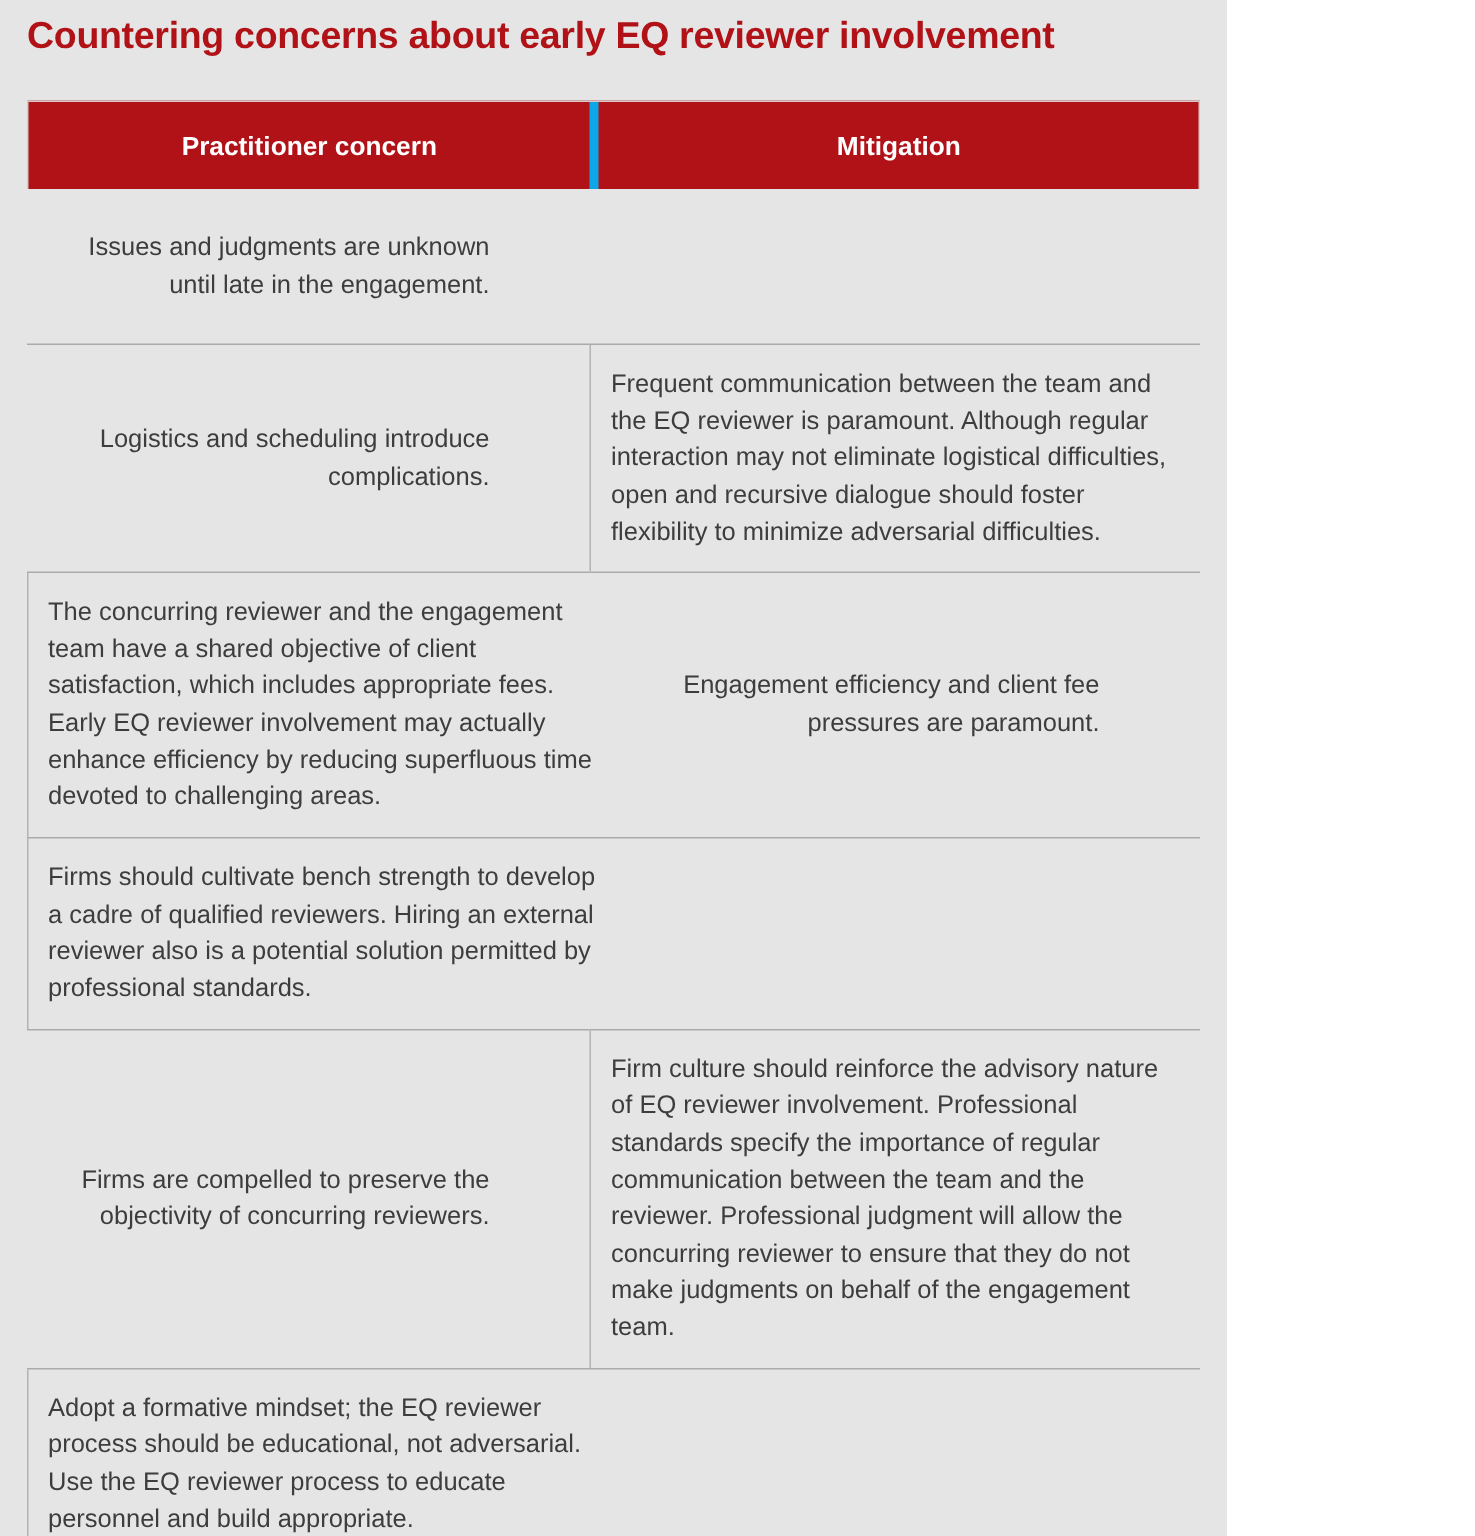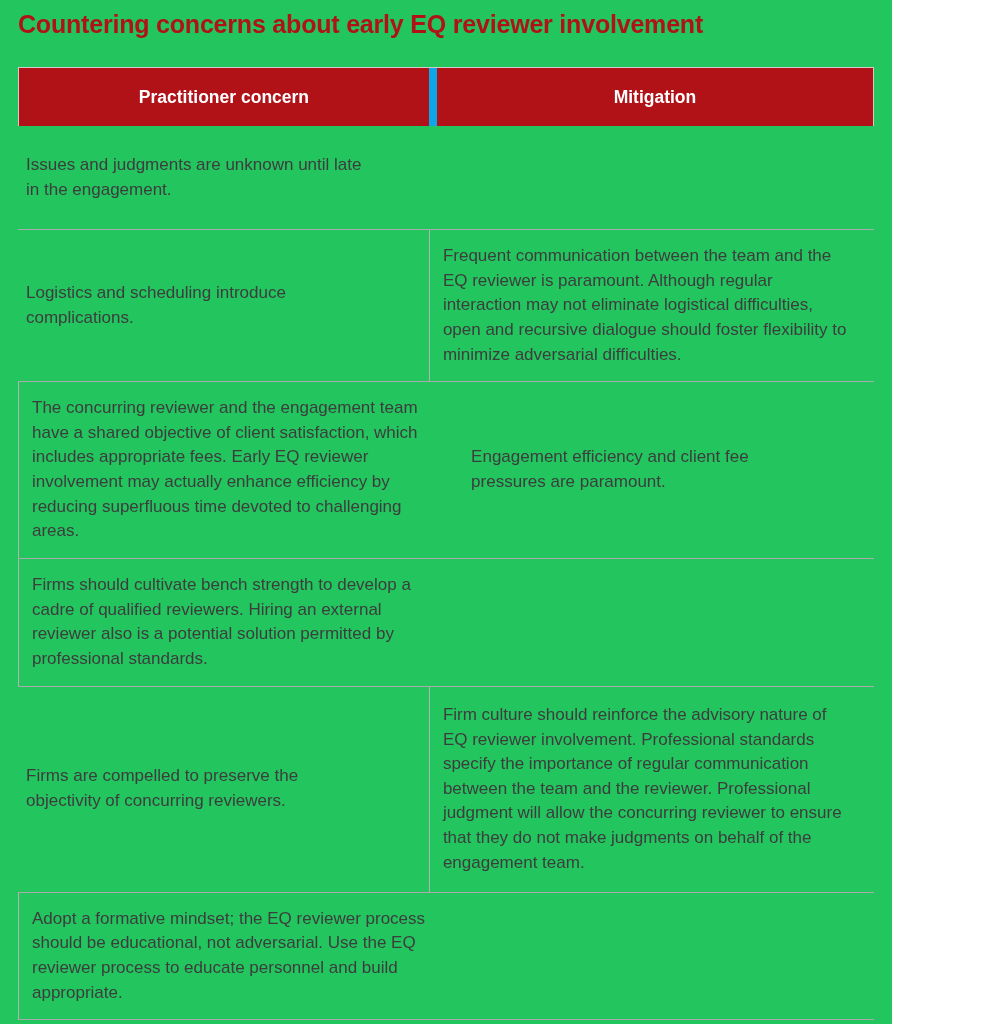--- a/index.html
+++ b/index.html
@@ -2,25 +2,25 @@
 <html><head>
 <meta charset="utf-8">
 <style>
   html, body {
     margin: 0;
     padding: 0;
     background: #ffffff;
     font-family: "Liberation Sans", sans-serif;
   }
   .page {
-    width: 892px;
+    width: 818px;
     height: 1024px;
     box-sizing: border-box;
     padding: 8px 18px 0 18px;
-    background: #22c55e;
+    background: #e5e5e5;
   }
   .page-title {
     font-size: 25px;
     font-weight: bold;
     color: #b01217;
     margin: 2px 0 28px 0;
     letter-spacing: -0.2px;
   }
   .concerns-table {
     width: 100%;
@@ -39,32 +39,32 @@
     font-weight: bold;
     font-size: 17.5px;
     display: flex;
     align-items: center;
     justify-content: center;
     box-sizing: border-box;
     text-align: center;
   }
   .col1 { width: 48%; }
   .col2 { width: 52%; }
-  .th.col2 { border-left: 8px solid #0ea5e9; }
+  .th.col2 { border-left: 6px solid #0ea5e9; }
   .tr { display: flex; }
   .tr + .tr { border-top: 1px solid #ababab; }
   .td {
     font-size: 17px;
     line-height: 1.45;
     color: #3d3d3d;
     display: flex;
     align-items: center;
     box-sizing: border-box;
   }
-  .td.col1 { padding: 14px 67px 14px 8px; }
+  .td.col1 { padding: 14px 67px 14px 8px; text-align: right; }
   .td.col2 { padding: 14px 22px 14px 13px; border-left: 1px solid #b3b3b3; }
   .tr:nth-child(1) { min-height: 103px; }
   .tr:nth-child(2) { min-height: 150px; }
   .tr:nth-child(3) { min-height: 145px; }
   .tr:nth-child(4) { min-height: 117px; }
   .tr:nth-child(5) { min-height: 205px; }
   .tr:nth-child(6) { min-height: 121px; }
   .source-note {
     font-size: 16px;
     color: #3d3d3d;

